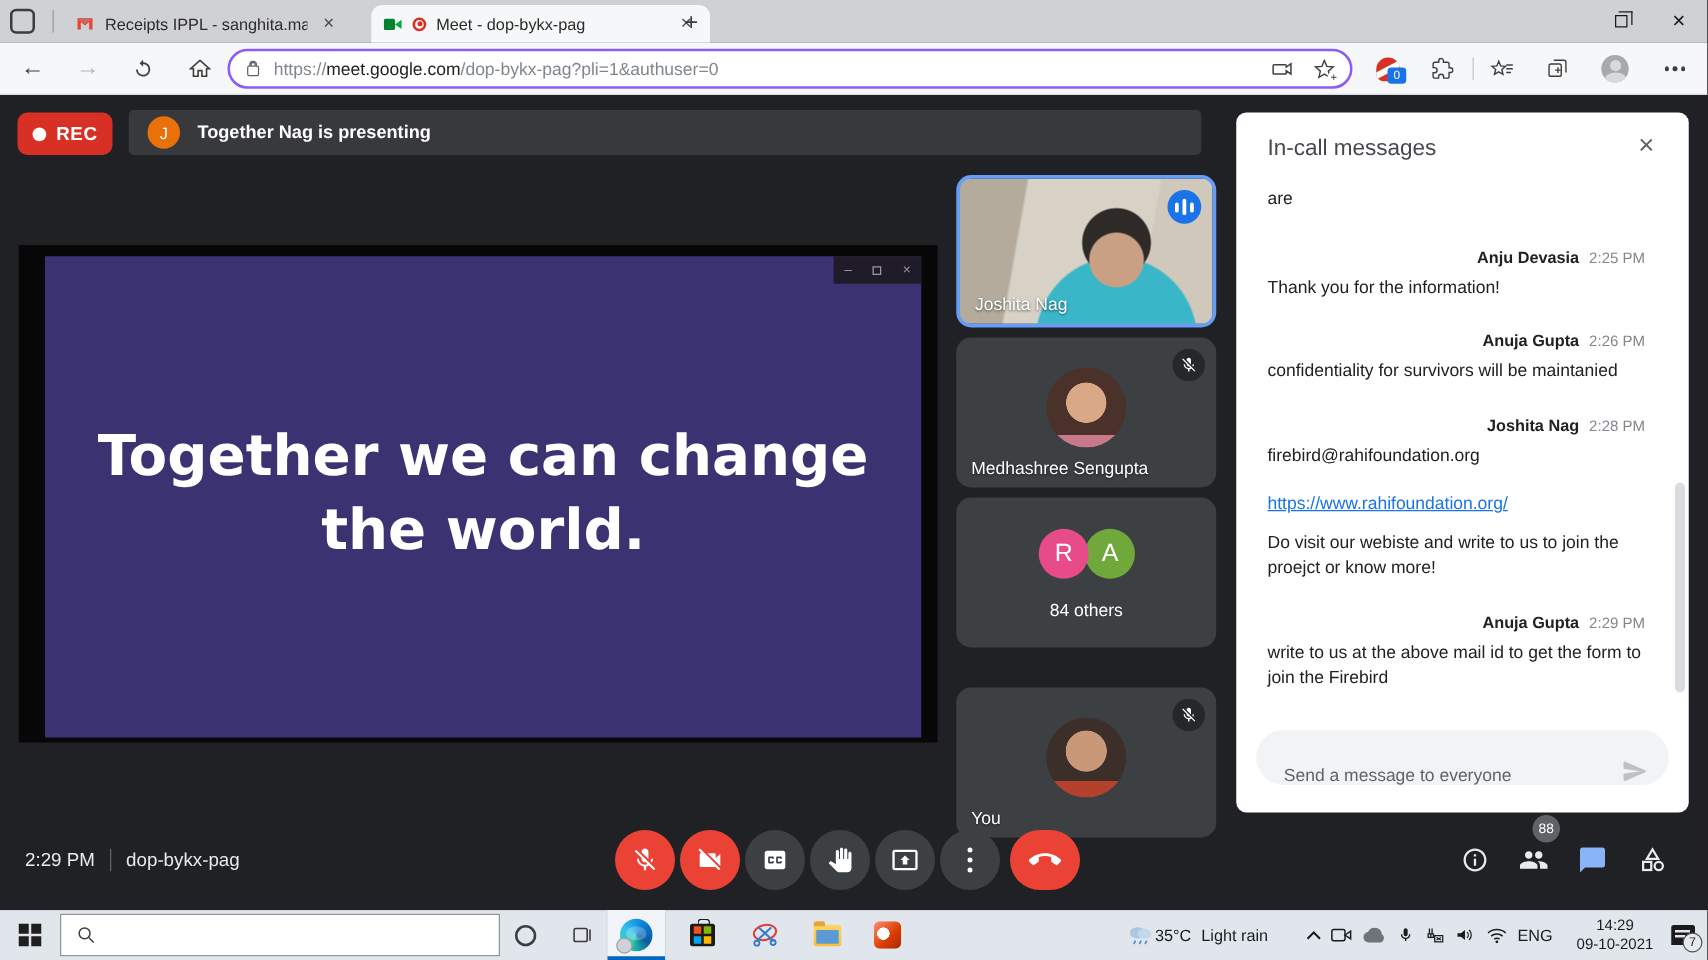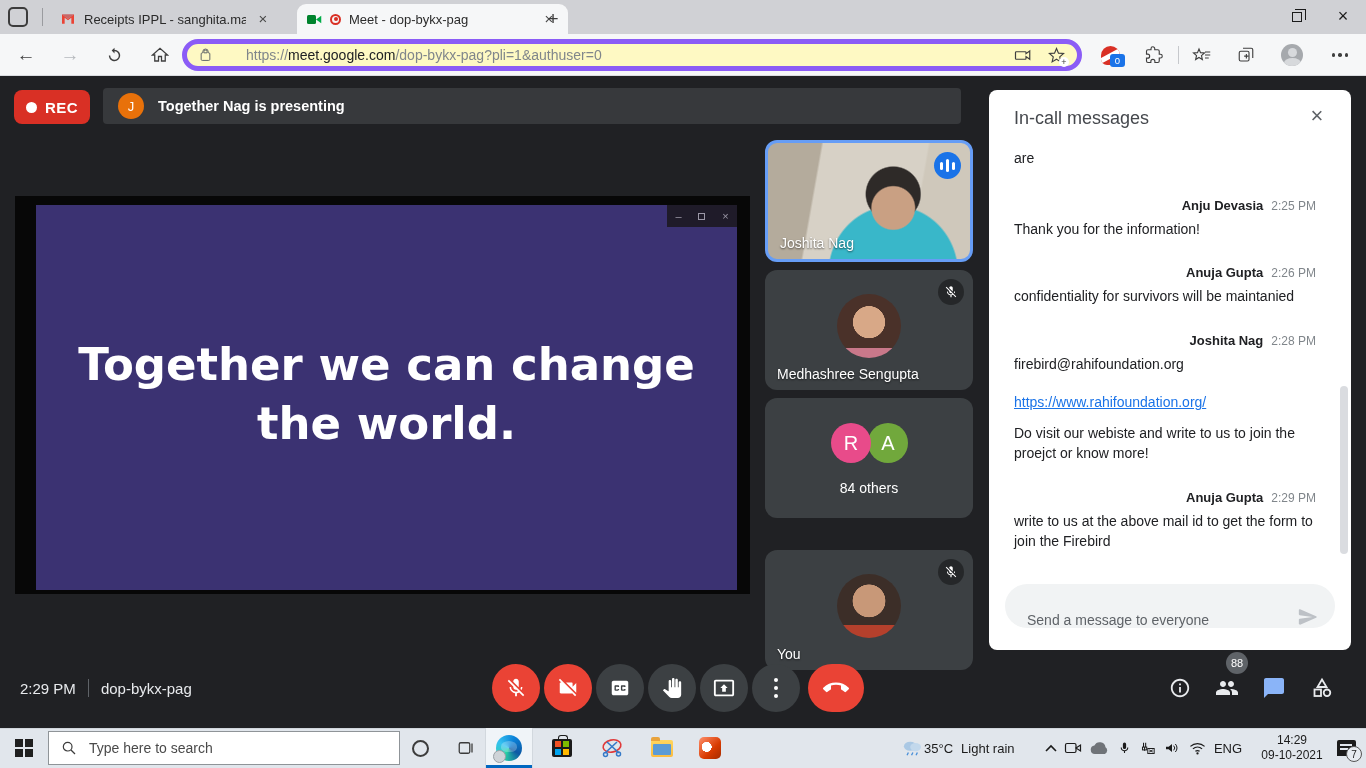--- a/index.html
+++ b/index.html
@@ -18,21 +18,21 @@
   .tab-title { flex:1; white-space:nowrap; overflow:hidden; }
   .tab-close { font-size:15px; color:#4a4a4a; width:18px; height:18px; line-height:17px; text-align:center; border-radius:50%; }
   .newtab { left:540px; top:6px; width:26px; height:26px; font-size:19px; color:#3c3c3c; text-align:center; line-height:25px; }
   .rec-dot { width:11px; height:11px; border:2.5px solid #d93025; border-radius:50%; position:relative; }
   .rec-dot::after { content:""; position:absolute; left:1.5px; top:1.5px; width:4px; height:4px; background:#d93025; border-radius:50%; }
   .winctl { top:0; width:46px; height:33px; display:flex; align-items:center; justify-content:center; color:#1b1b1b; font-size:15px; }
   .restore-sq { width:10px; height:10px; border:1.4px solid #1b1b1b; position:relative; }
   .restore-sq::before { content:""; position:absolute; left:2px; top:-4px; width:10px; height:10px; border:1.4px solid #1b1b1b; border-left:none; border-bottom:none; }
   .toolbar { left:0; top:34px; width:1366px; height:42px; background:#f6f7f8; border-bottom:1px solid #dadce0; }
   .nav-ic { top:42px; width:28px; height:26px; display:flex; align-items:center; justify-content:center; font-size:19px; color:#3f3f3f; }
-  .addr { left:182px; top:39px; width:900px; height:32px; background:#fef9c3; border:5px solid #8b5cf6; border-radius:16px; display:flex; align-items:center; padding:0 12px;gap:24px; }
+  .addr { left:182px; top:39px; width:900px; height:32px; background:#ffffff; border:2px solid #8b5cf6; border-radius:16px; display:flex; align-items:center; padding:0 12px; }
   .addr-url { font-size:14px; color:#80868b; margin-left:10px; white-space:nowrap; overflow:hidden; flex:1; }
   .addr-url .dom { color:#202124; }
   .tb-right-ic { top:42px; width:28px; height:26px; display:flex; align-items:center; justify-content:center; }
   .shield { width:19px; height:19px; background:var(--rec-red,#d93025); border-radius:50% 50% 50% 6px; position:relative; overflow:hidden; }
   .shield::after { content:""; position:absolute; left:-3px; top:7px; width:26px; height:5px; background:#fff; transform:rotate(-28deg); border-radius:3px; }
   .badge-blue { position:absolute; left:14px; top:12px; min-width:15px; height:13px; background:#1a73e8; color:#fff; font-size:9.5px; line-height:13px; text-align:center; border-radius:3px; padding:0 2px; }
   .tb-sep { left:1178px; top:46px; width:1px; height:18px; background:#c6c8cc; }
   .avatar-grey { width:22px; height:22px; border-radius:50%; background:#a6a9ad; position:relative; overflow:hidden; }
   .avatar-grey::before { content:""; position:absolute; left:6.5px; top:4px; width:9px; height:9px; border-radius:50%; background:#d7d9dc; }
   .avatar-grey::after { content:""; position:absolute; left:2.5px; top:14px; width:17px; height:10px; border-radius:50%; background:#d7d9dc; }
@@ -408,21 +408,20 @@
         <i></i>
         <i></i>
         <i></i>
       </span>
   </div>
   <div class="abs ts-search">
     <svg width="16" height="16" viewBox="0 0 24 24">
         <circle cx="10" cy="10" r="6.5" fill="none" stroke="#3c3c3c" stroke-width="1.8"></circle>
         <path d="M15 15l6 6" stroke="#3c3c3c" stroke-width="1.8"></path>
       </svg>
-    <input type="text" placeholder="Type here to search" style="">
   </div>
   <div class="abs tb-slot" style="left:398px;width:44px">
       <span class="cortana-ring"></span>
     </div>
   <div class="abs tb-slot" style="left:444px;width:44px">
     <svg width="18" height="18" viewBox="0 0 24 24" fill="none" stroke="#3b3b3b" stroke-width="1.7">
         <rect x="3" y="5" width="14" height="14" rx="2"></rect>
         <path d="M20 6v12M21.5 9.5h.01"></path>
       </svg>
   </div>

